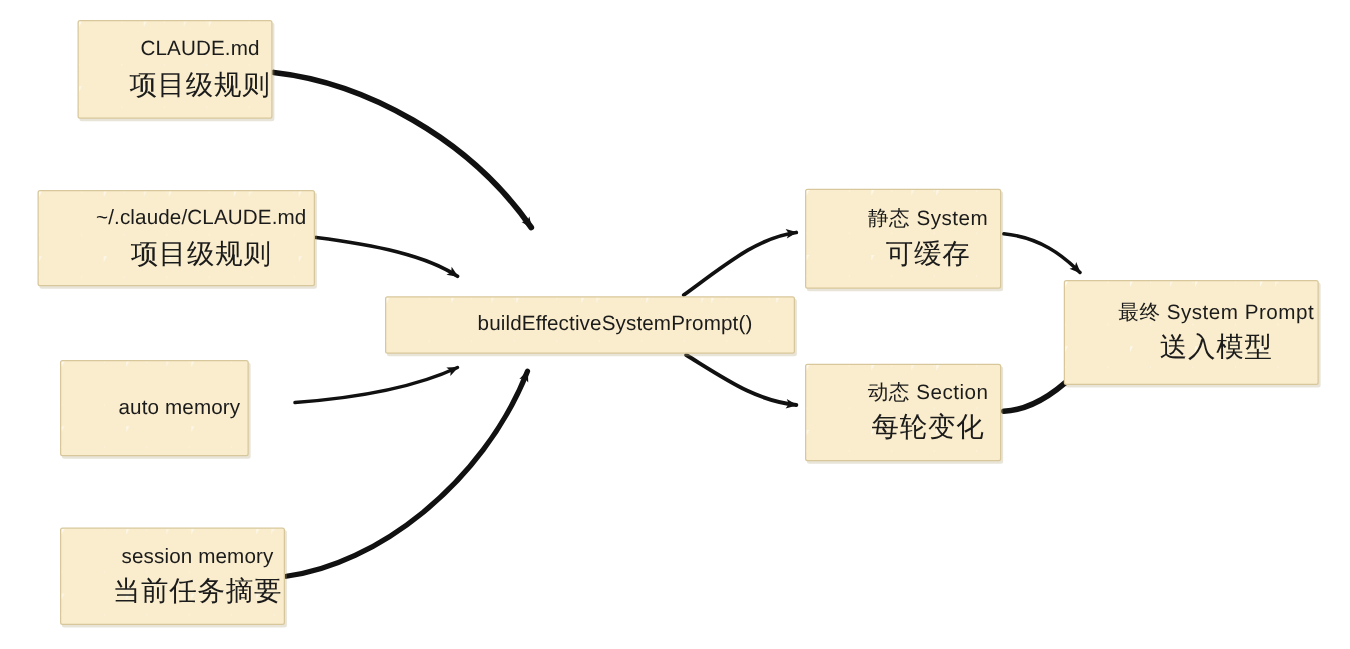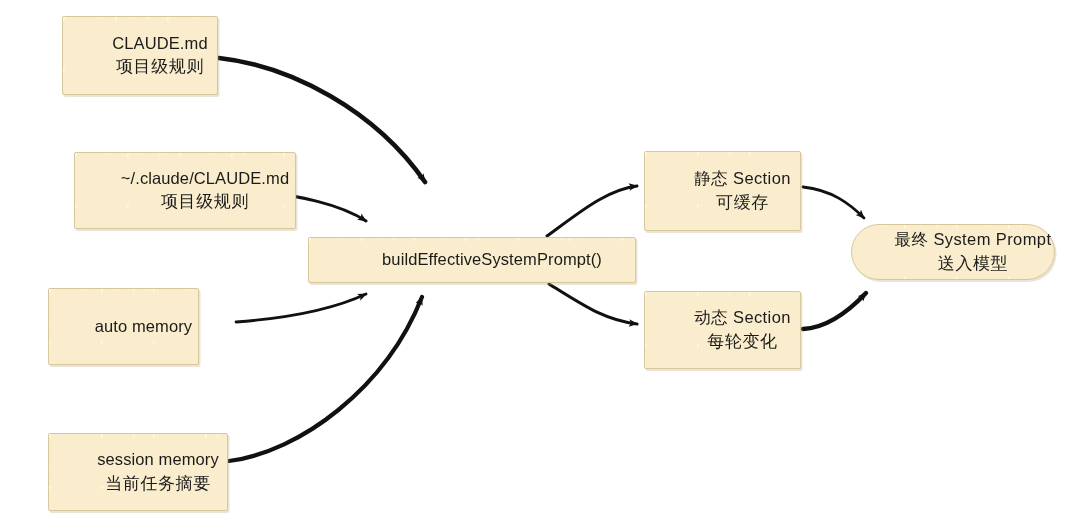--- a/index.html
+++ b/index.html
@@ -34,21 +34,21 @@
       linear-gradient(115deg, rgba(255,255,255,0.30) 0 1px, rgba(255,255,255,0) 1px 17px);
     background-size: 52px 52px, 84px 84px, 34px 34px;
     padding-left: 40px;
   }
   .node .line {
     display: block;
     line-height: 1.42;
     white-space: nowrap;
   }
   .l-en { font-size: 16.5px; letter-spacing: 0.1px; }
-  .l-cn { font-size: 17px; letter-spacing: 0.6px; }
+  .l-cn { font-size: 22px; letter-spacing: 0.6px; }
   .l-mix { font-size: 16.5px; letter-spacing: 0.4px; }
   #edges {
     position: absolute;
     left: 0;
     top: 0;
     width: 1080px;
     height: 519px;
     pointer-events: none;
   }
 </style>
@@ -81,46 +81,46 @@
 
       <path d="M803,329 C826,328 848,312 866,293" stroke-width="4.4" marker-end="url(#ah)"></path>
     </g>
   </svg>
 
   <div class="node" style="left:62px; top:16px; width:156px; height:79px;">
     <span class="line l-en">CLAUDE.md</span>
     <span class="line l-cn">项目级规则</span>
   </div>
 
-  <div class="node" style="left:30px; top:152px; width:222px; height:77px;margin-left:44px;">
+  <div class="node" style="left:30px; top:152px; width:222px; height:77px;">
     <span class="line l-en">~/.claude/CLAUDE.md</span>
     <span class="line l-cn">项目级规则</span>
   </div>
 
   <div class="node" style="left:48px; top:288px; width:151px; height:77px;">
     <span class="line l-en">auto memory</span>
   </div>
 
-  <div class="node" style="left:48px; top:433px; width:180px; height:78px;">
+  <div class="node" style="left:48px; top:422px; width:180px; height:78px;">
     <span class="line l-en">session memory</span>
     <span class="line l-cn">当前任务摘要</span>
   </div>
 
   <div class="node" style="left:308px; top:237px; width:328px; height:46px;">
     <span class="line l-en">buildEffectiveSystemPrompt()</span>
   </div>
 
   <div class="node" style="left:644px; top:151px; width:157px; height:80px;">
-    <span class="line l-mix">静态 Section</span>
+    <span class="line l-mix">静态 System</span>
     <span class="line l-cn">可缓存</span>
   </div>
 
   <div class="node" style="left:644px; top:291px; width:157px; height:78px;text-align:right;">
     <span class="line l-mix">动态 Section</span>
     <span class="line l-cn">每轮变化</span>
   </div>
 
-  <div class="node" style="left:851px; top:224px; width:204px; height:56px;border-radius:31px;">
+  <div class="node" style="left:851px; top:224px; width:204px; height:84px;">
     <span class="line l-mix">最终 System Prompt</span>
     <span class="line l-cn">送入模型</span>
   </div>
 
 </div>
 
 </body></html>

